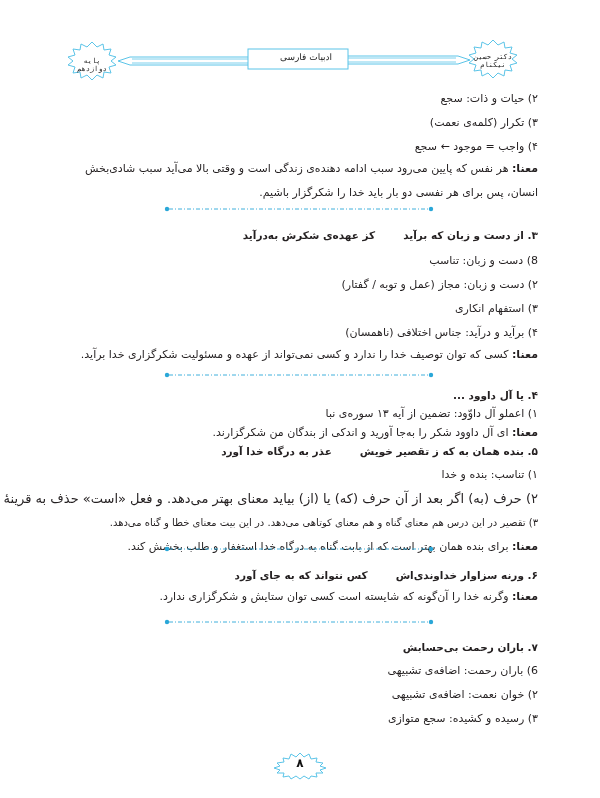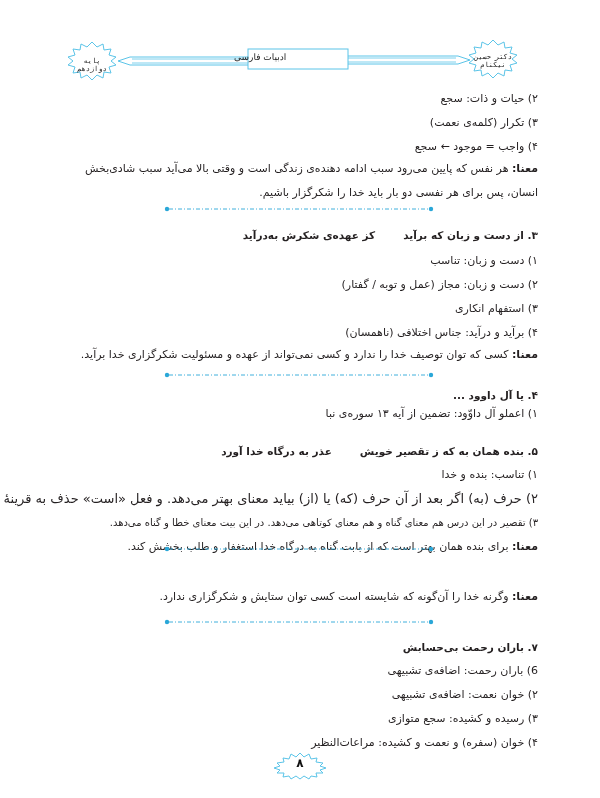--- a/index.html
+++ b/index.html
@@ -24,23 +24,23 @@
     
     .header {
       position: absolute;
       left: 0; top: 0;
       width: 600px;
       height: 90px;
     }
     .header svg { position: absolute; left: 0; top: 0; }
     .header-title {
       position: absolute;
-      left: 234px; top: 52px;
+      left: 256px; top: 52px;
       width: 100px;
-      text-align: left;
+      text-align: center;
       font-size: 9px;
       direction: rtl;
       font-family: "DejaVu Serif", serif;
       color: #222;
     }
     .badge-text {
       position: absolute;
       font-size: 7px;
       direction: rtl;
       text-align: center;
@@ -128,77 +128,84 @@
   <svg class="divider" style="top:206px;" viewBox="0 0 270 6">
     <circle cx="3" cy="3" r="2.2" fill="#2aa7d8"></circle>
     <line x1="5" y1="3" x2="265" y2="3" stroke="#2aa7d8" stroke-width="0.9" stroke-dasharray="4,2,1,2"></line>
     <circle cx="267" cy="3" r="2.2" fill="#2aa7d8"></circle>
   </svg>
 
   <div class="line verse" style="top:228px;">
     <span>۳.</span>
     <span>از دست و زبان که برآید</span><span class="gap"></span><span>کز عهده‌ی شکرش به‌درآید</span>
   </div>
-  <div class="line" style="top:254px;">۱) دست و زبان: تناسب</div>
+  <div class="line" style="top:254px;">8) دست و زبان: تناسب</div>
   <div class="line" style="top:278px;">۲) دست و زبان: مجاز (عمل و توبه / گفتار)</div>
   <div class="line" style="top:302px;">۳) استفهام انکاری</div>
   <div class="line" style="top:326px;">۴) برآید و درآید: جناس اختلافی (ناهمسان)</div>
   <div class="line" style="top:348px;">
     <span class="label-bold">معنا:</span>
     <span>کسی که توان توصیف خدا را ندارد و کسی نمی‌تواند از عهده و مسئولیت شکرگزاری خدا برآید.</span>
   </div>
 
   <svg class="divider" style="top:372px;" viewBox="0 0 270 6">
     <circle cx="3" cy="3" r="2.2" fill="#2aa7d8"></circle>
     <line x1="5" y1="3" x2="265" y2="3" stroke="#2aa7d8" stroke-width="0.9" stroke-dasharray="4,2,1,2"></line>
     <circle cx="267" cy="3" r="2.2" fill="#2aa7d8"></circle>
   </svg>
 
   <div class="line verse" style="top:388px;">
     <span>۴.</span>
     <span>یا آل داوود ...</span>
   </div>
   <div class="line" style="top:407px;">۱) اعملو آل داوّود: تضمین از آیه ۱۳ سوره‌ی نبا</div>
+  <div class="line" style="top:426px;">
+    <span class="label-bold">معنا:</span>
+    <span>ای آل داوود شکر را به‌جا آورید و اندکی از بندگان من شکرگزارند.</span>
+  </div>
 
   <div class="line verse" style="top:444px;">
     <span>۵.</span>
     <span>بنده همان به که ز تقصیر خویش</span><span class="gap"></span><span>عذر به درگاه خدا آورد</span>
   </div>
   <div class="line" style="top:468px;">۱) تناسب: بنده و خدا</div>
   <div class="line" style="top:492px; font-size:13px;">۲) حرف (به) اگر بعد از آن حرف (که) یا (از) بیاید معنای بهتر می‌دهد. و فعل «است» حذف به قرینهٔ معنوی شده است.</div>
   <div class="line" style="top:516px; font-size:10px;">۳) تقصیر در این درس هم معنای گناه و هم معنای کوتاهی می‌دهد. در این بیت معنای خطا و گناه می‌دهد.</div>
   <div class="line" style="top:540px;">
     <span class="label-bold">معنا:</span>
     <span>برای بنده همان بهتر است که از بابت گناه به درگاه خدا استغفار و طلب بخشش کند.</span>
   </div>
 
   <svg class="divider" style="top:546px; top:546px;" viewBox="0 0 270 6">
     <circle cx="3" cy="3" r="2.2" fill="#2aa7d8"></circle>
     <line x1="5" y1="3" x2="265" y2="3" stroke="#2aa7d8" stroke-width="0.9" stroke-dasharray="4,2,1,2"></line>
     <circle cx="267" cy="3" r="2.2" fill="#2aa7d8"></circle>
   </svg>
 
+  <div class="line verse" style="top:568px;">
+    <span>۶.</span>
+    <span>ورنه سزاوار خداوندی‌اش</span><span class="gap"></span><span>کس نتواند که به جای آورد</span>
+  </div>
   <div class="line" style="top:590px;">
     <span class="label-bold">معنا:</span>
     <span>وگرنه خدا را آن‌گونه که شایسته است کسی توان ستایش و شکرگزاری ندارد.</span>
   </div>
 
   <svg class="divider" style="top:619px;" viewBox="0 0 270 6">
     <circle cx="3" cy="3" r="2.2" fill="#2aa7d8"></circle>
     <line x1="5" y1="3" x2="265" y2="3" stroke="#2aa7d8" stroke-width="0.9" stroke-dasharray="4,2,1,2"></line>
     <circle cx="267" cy="3" r="2.2" fill="#2aa7d8"></circle>
   </svg>
 
   <div class="line verse" style="top:640px;">
     <span>۷.</span>
     <span>باران رحمت بی‌حسابش</span>
   </div>
   <div class="line" style="top:664px;">6) باران رحمت: اضافه‌ی تشبیهی</div>
   <div class="line" style="top:688px;">۲) خوان نعمت: اضافه‌ی تشبیهی</div>
   <div class="line" style="top:712px;">۳) رسیده و کشیده: سجع متوازی</div>
-  <div class="line" style="top:736px;">۴) خوان (سفره) و نعمت و کشیده: مراعات‌النظیر</div>
 
   <svg class="footer-badge" viewBox="0 0 58 30">
     <polygon fill="#ffffff" stroke="#5bc4e8" stroke-width="1" points="29,3 33,7 38,4 40,9 46,8 45,12 52,13 49,16 55,18 49,20 52,23 45,23 46,27 40,26 38,29 33,26 29,29 25,26 20,29 18,26 12,27 13,23 6,23 9,20 3,18 9,16 6,13 13,12 12,8 18,9 20,4 25,7"></polygon>
   </svg>
   <div class="page-num">۸</div>
 
 </div>
 
 </body></html>

